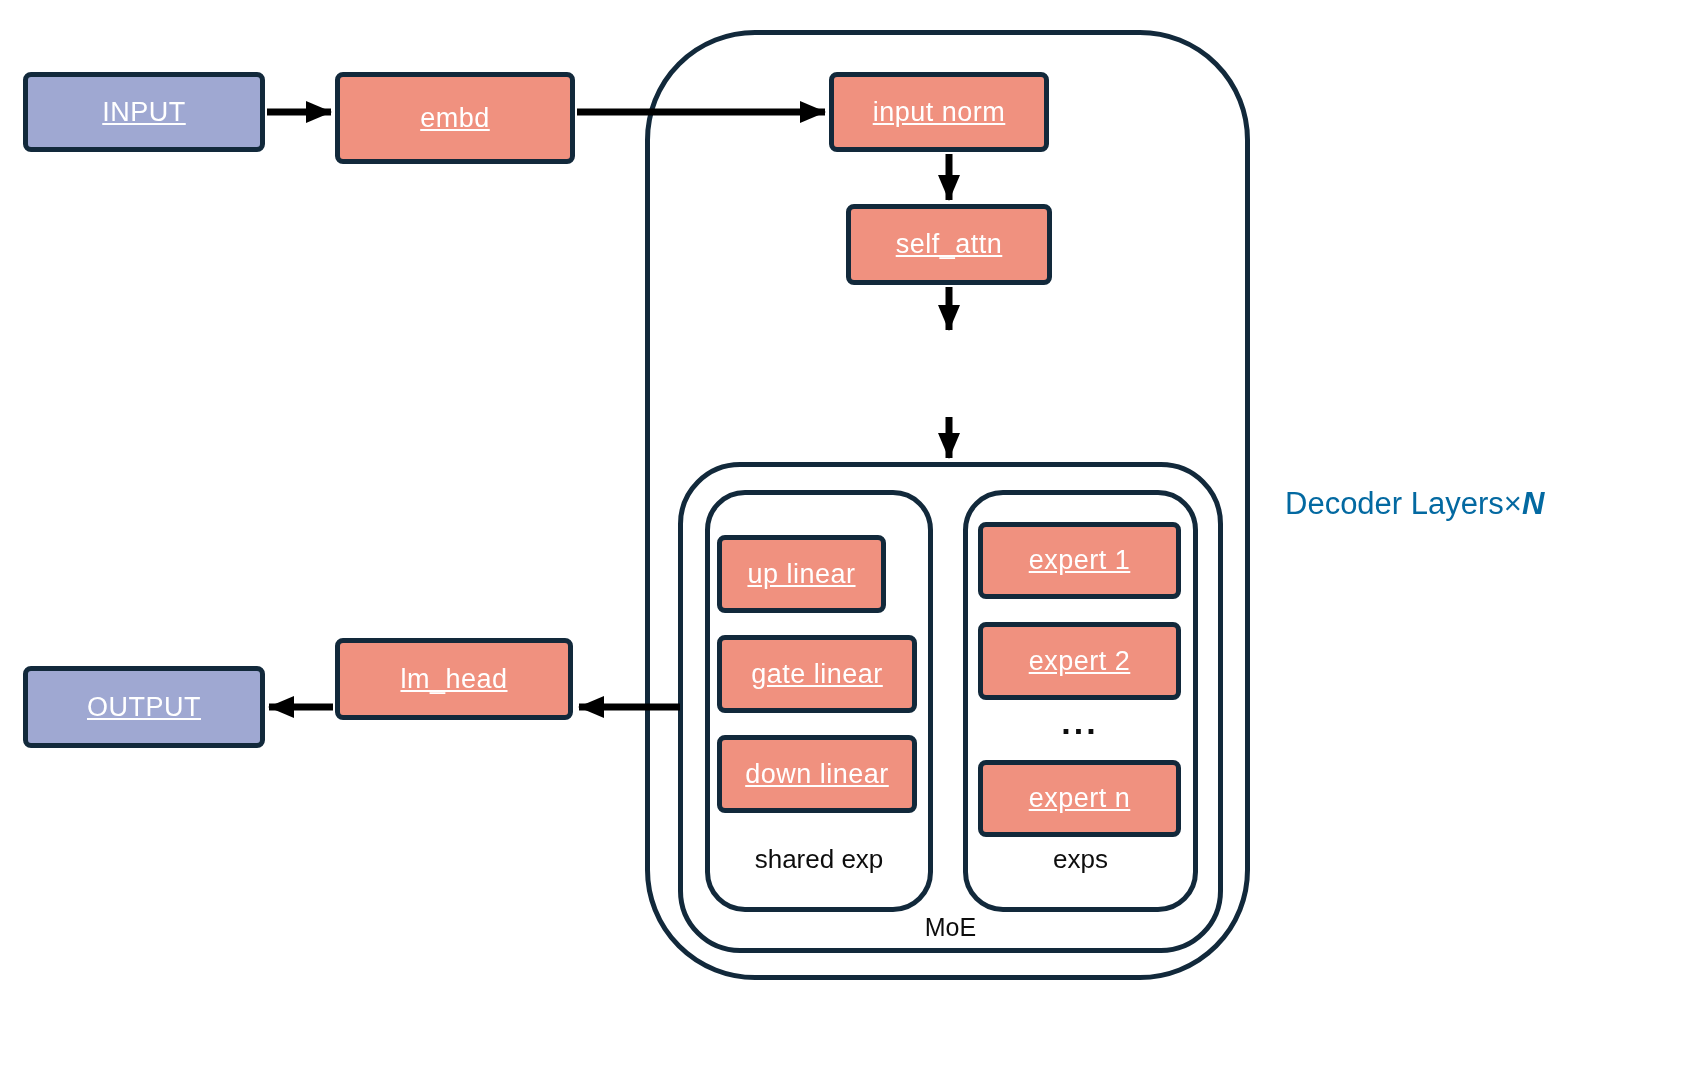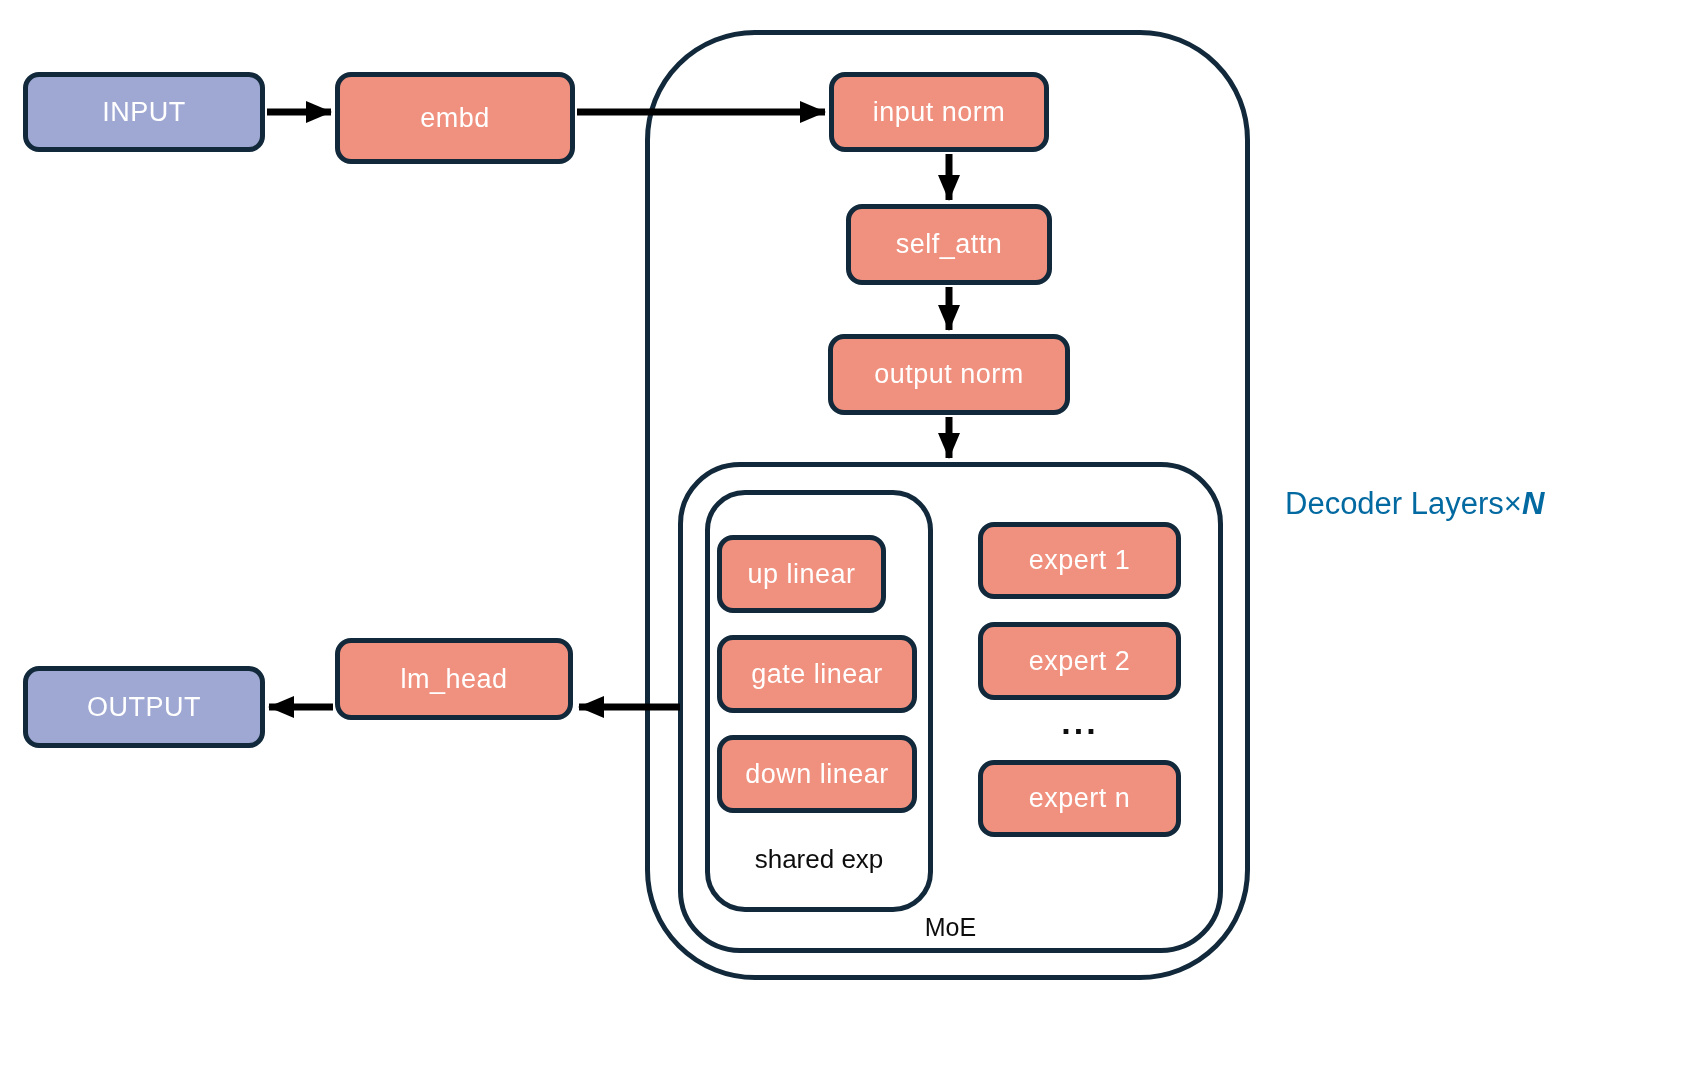--- a/index.html
+++ b/index.html
@@ -2,23 +2,23 @@
 <html><head>
 <meta charset="utf-8">
 <style>
   html,body{margin:0;padding:0;background:#ffffff;}
   .canvas{
     position:relative;width:1702px;height:1068px;background:#ffffff;
     font-family:"Liberation Sans", sans-serif;overflow:hidden;
   }
   .node{
     position:absolute;box-sizing:border-box;
-    background:#f0917f;border:5px solid #12293b;border-radius:16px;
+    background:#f0917f;border:5px solid #12293b;border-radius:8px;
     display:flex;align-items:center;justify-content:center;
-    color:#ffffff;font-size:27px;letter-spacing:.5px;
+    color:#ffffff;font-size:27px;letter-spacing:.5px;text-decoration:underline;
   }
   .io{background:#9fa8d2;}
   .container{
     position:absolute;box-sizing:border-box;background:transparent;
     border:5px solid #12293b;
   }
   .sublabel{
     position:absolute;left:0;right:0;text-align:center;
     color:#0d0d0d;font-size:26px;
   }
@@ -40,30 +40,32 @@
   <div class="container" style="left:645px;top:30px;width:605px;height:950px;border-radius:110px;"></div>
 
   <div class="container" style="left:678px;top:462px;width:545px;height:491px;border-radius:62px;">
     <div class="sublabel" style="bottom:6px;font-size:25px;">MoE</div>
   </div>
 
   <div class="container" style="left:705px;top:490px;width:228px;height:422px;border-radius:40px;">
     <div class="sublabel" style="bottom:32px;">shared exp</div>
   </div>
 
+  <div class="container" style="left:963px;top:490px;width:235px;height:422px;border-radius:40px;">
+    <div class="sublabel" style="bottom:32px;">exps</div>
+  </div>
 
   <div class="node io" style="left:23px;top:72px;width:242px;height:80px;">INPUT</div>
 
   <div class="node" style="left:335px;top:72px;width:240px;height:92px;">embd</div>
 
   <div class="node" style="left:829px;top:72px;width:220px;height:80px;">input norm</div>
 
   <div class="node" style="left:846px;top:204px;width:206px;height:81px;">self_attn</div>
 
-  <div class="node" style="left:828px;top:334px;width:242px;height:81px;">output norm</div>
 
   <div class="node" style="left:717px;top:535px;width:169px;height:78px;">up linear</div>
 
   <div class="node" style="left:717px;top:635px;width:200px;height:78px;">gate linear</div>
 
   <div class="node" style="left:717px;top:735px;width:200px;height:78px;">down linear</div>
 
   <div class="node" style="left:978px;top:522px;width:203px;height:77px;">expert 1</div>
 
   <div class="node" style="left:978px;top:622px;width:203px;height:78px;">expert 2</div>

